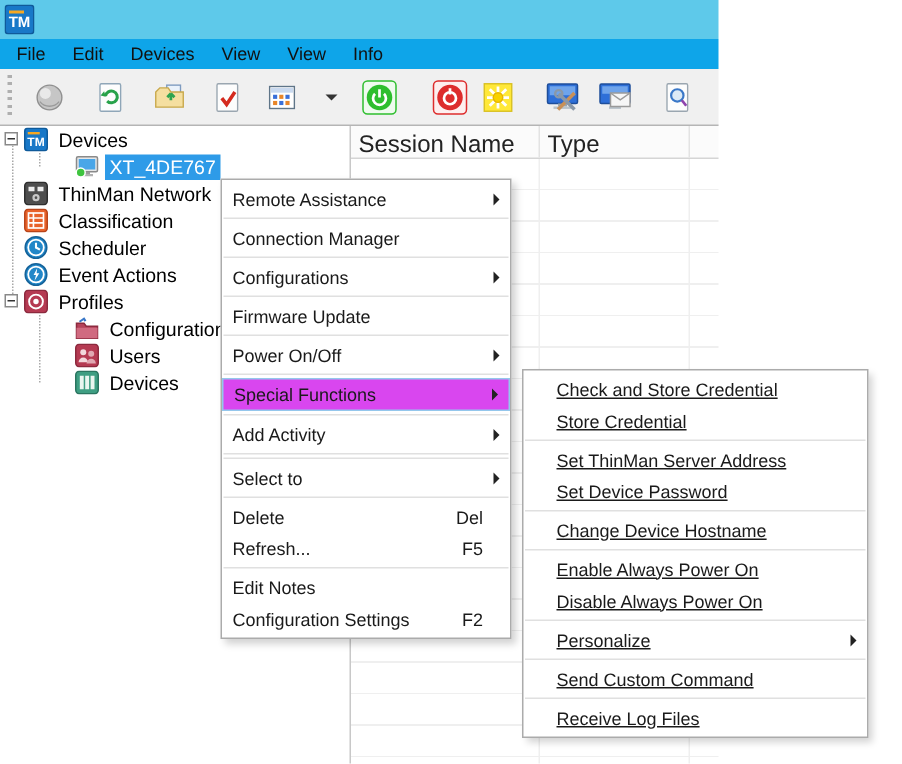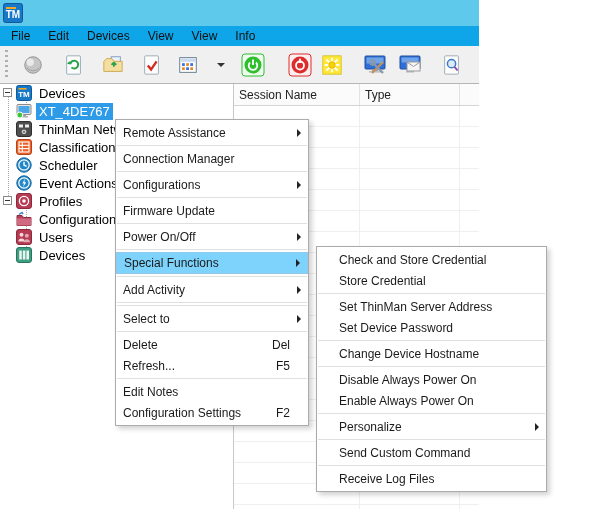--- a/index.html
+++ b/index.html
@@ -24,45 +24,45 @@
   .tarrow i { width:0; height:0; border-top:4px solid #333; border-left:4px solid transparent; border-right:4px solid transparent; }
 
   
   .content { display:flex; height:425px; position:relative; }
   .treepanel { width:234px; border-right:1px solid #C8C8C8; position:relative; background:#fff; }
   .listpanel { flex:1; display:flex; flex-direction:column; background:#fff; }
 
   
   .trow { height:18px; display:flex; align-items:center; position:relative; font-size:13px; color:#000; white-space:nowrap; }
   .trow.lvl0 { padding-left:16px; }
-  .trow.lvl1 { padding-left:16px; }
+  .trow.lvl1 { padding-left:50px; }
   .expander { position:absolute; left:3px; top:4px; width:9px; height:9px; background:#fff; border:1px solid #898989; display:flex; align-items:center; justify-content:center; }
   .expander i { display:block; width:5px; height:1px; background:#333; }
   .ticon { width:16px; height:16px; margin-right:4px; flex:0 0 16px; }
   .tlabel { padding:1px 3px; }
   .tlabel.sel { background:#2E9BE8; color:#fff; }
   .guide { position:absolute; border-left:1px dotted #A8A8A8; width:0; }
 
   
-  .lheader { height:22px; display:flex; background:#FBFBFB; border-bottom:1px solid #D5D5D5; font-size:12px; color:#222; }
+  .lheader { height:22px; display:flex; background:#FBFBFB; border-bottom:1px solid #D5D5D5; font-size:16px; color:#222; }
   .hcell { padding:4px 0 0 5px; border-right:1px solid #E3E3E3; }
   .hcell.c1 { width:126px; } .hcell.c2 { width:100px; } .hcell.c3 { flex:1; border-right:none; }
   .lbody { flex:1; position:relative;
            background-image:repeating-linear-gradient(to bottom, #fff 0 20px, #EFEFEF 20px 21px); }
   .vline { position:absolute; top:0; bottom:0; width:1px; background:#EFEFEF; }
 
   
-  .menu { position:absolute; background:#FFF; border:1px solid #ABABAB; box-shadow:3px 3px 5px rgba(0,0,0,0.18); padding:2px 0; z-index:20; font-size:12px; color:#1a1a1a; }
+  .menu { position:absolute; background:#FFF; border:1px solid #ABABAB; box-shadow:3px 3px 5px rgba(0,0,0,0.18); padding:2px 0; z-index:20; font-size:12px; color:#1a1a1a;margin-left:32px; }
   .ctxmenu { left:115px; top:119px; width:194px; }
   .submenu { left:316px; top:246px; width:231px; z-index:21; }
   .mi { height:21px; display:flex; align-items:center; padding:0 18px 0 7px; position:relative; cursor:default; }
-  .submenu .mi { padding-left:22px; }
+  .submenu .mi { padding-left:22px;text-decoration:underline; }
   .mi .mi-short { margin-left:auto; }
   .mi .mi-arrow { position:absolute; right:7px; top:50%; transform:translateY(-50%); width:0; height:0; border-left:4px solid #222; border-top:4px solid transparent; border-bottom:4px solid transparent; }
-  .mi.hl { background:#7dd3fc; border:1px solid #94C7EC; height:22px; }
+  .mi.hl { background:#d946ef; border:1px solid #94C7EC; height:22px; }
   .msep { height:1px; background:#E0E0E0; margin:2px 1px; }
 </style>
 </head>
 <body>
 
 <div class="window">
 
   <div class="titlebar">
     <svg class="appicon" viewBox="0 0 20 20">
       <rect x="0.5" y="0.5" width="19" height="19" rx="2" fill="#1878C8" stroke="#0F5A9A"></rect>
@@ -393,25 +393,25 @@
     </div>
     <div class="mi">
       <span>Set Device Password</span>
     </div>
     <div class="msep"></div>
     <div class="mi">
       <span>Change Device Hostname</span>
     </div>
     <div class="msep"></div>
     <div class="mi">
+      <span>Enable Always Power On</span>
+    </div>
+    <div class="mi">
       <span>Disable Always Power On</span>
     </div>
-    <div class="mi">
-      <span>Enable Always Power On</span>
-    </div>
     <div class="msep"></div>
     <div class="mi">
       <span>Personalize</span>
         <span class="mi-arrow"></span>
     </div>
     <div class="msep"></div>
     <div class="mi">
       <span>Send Custom Command</span>
     </div>
     <div class="msep"></div>

